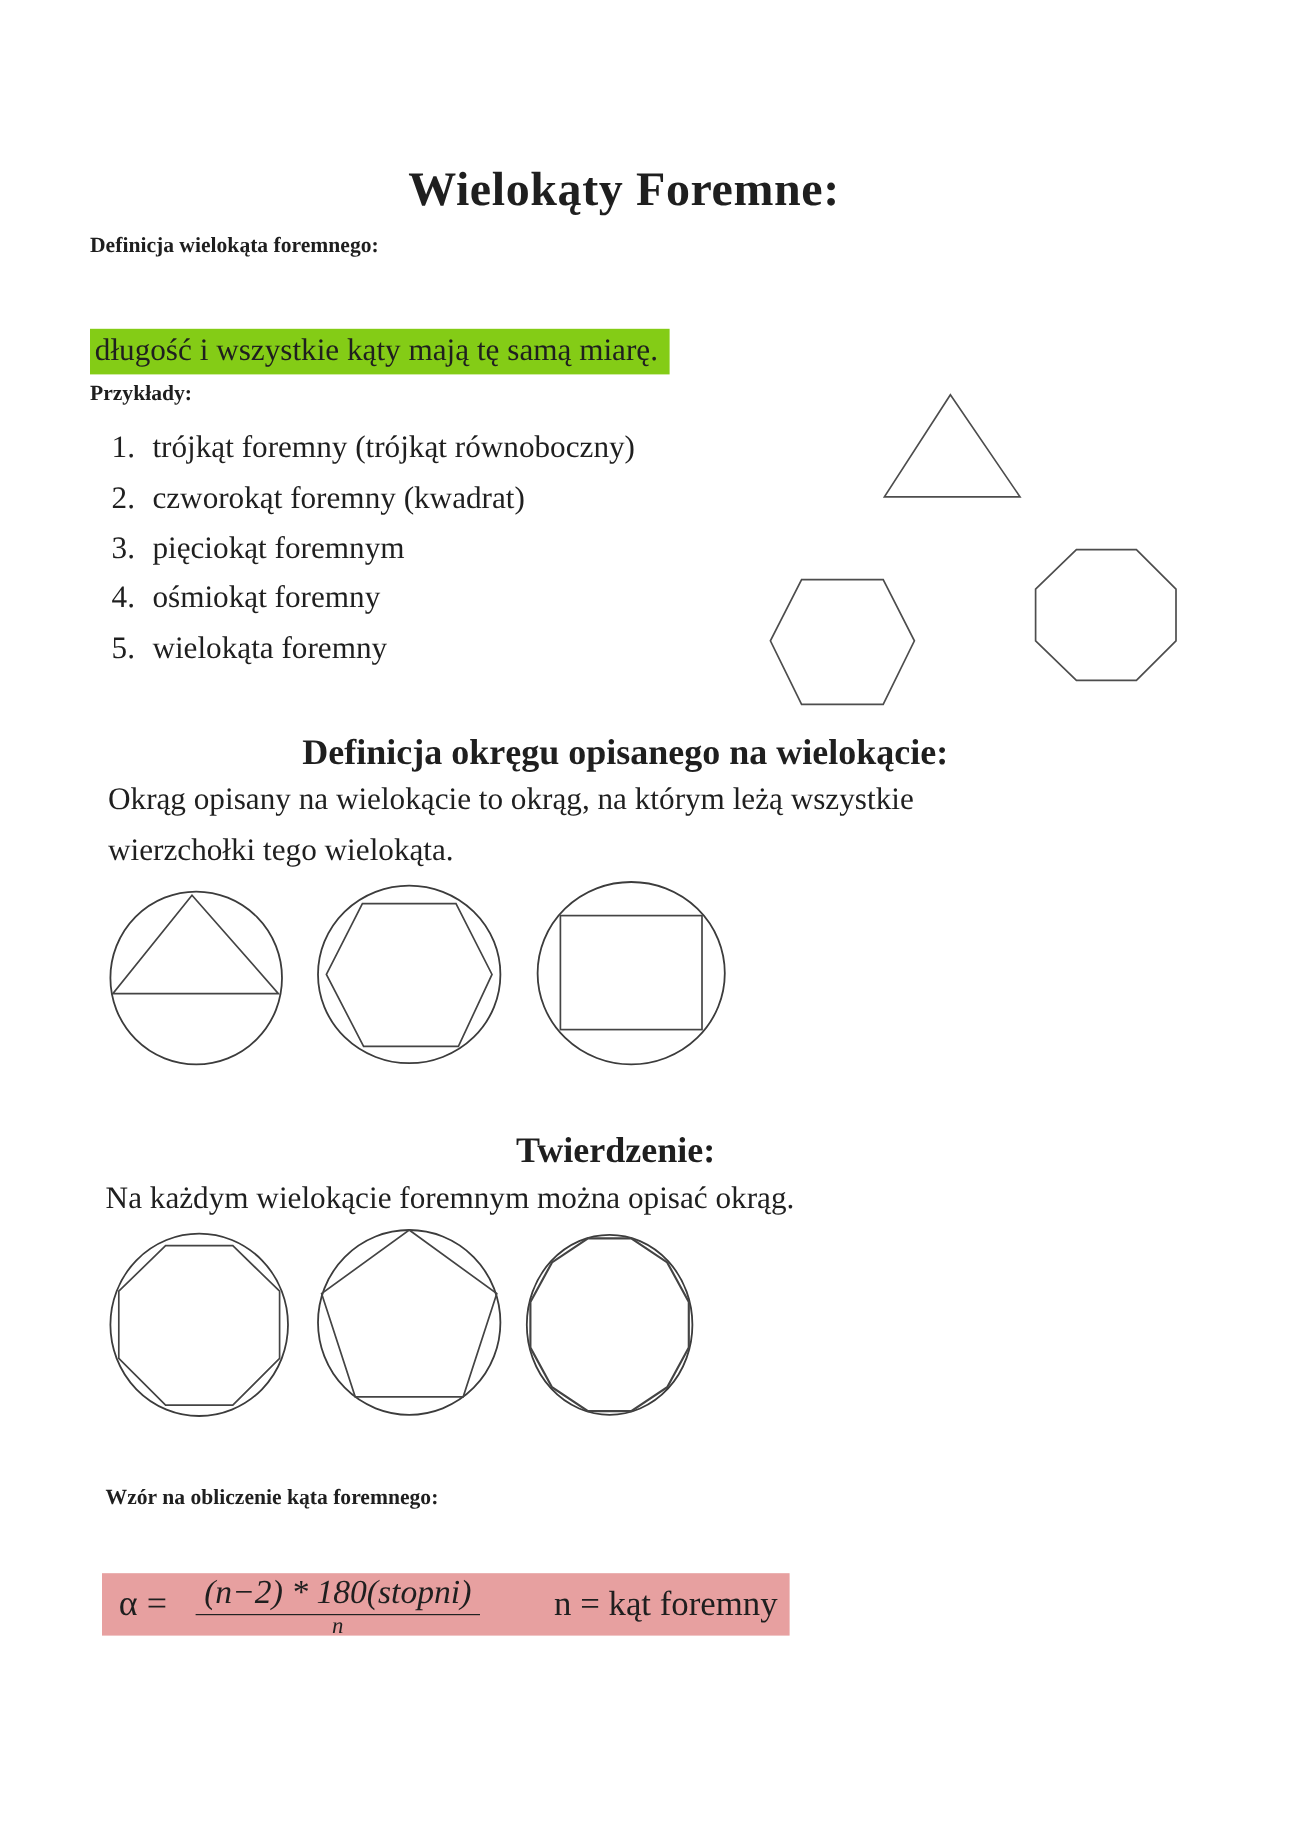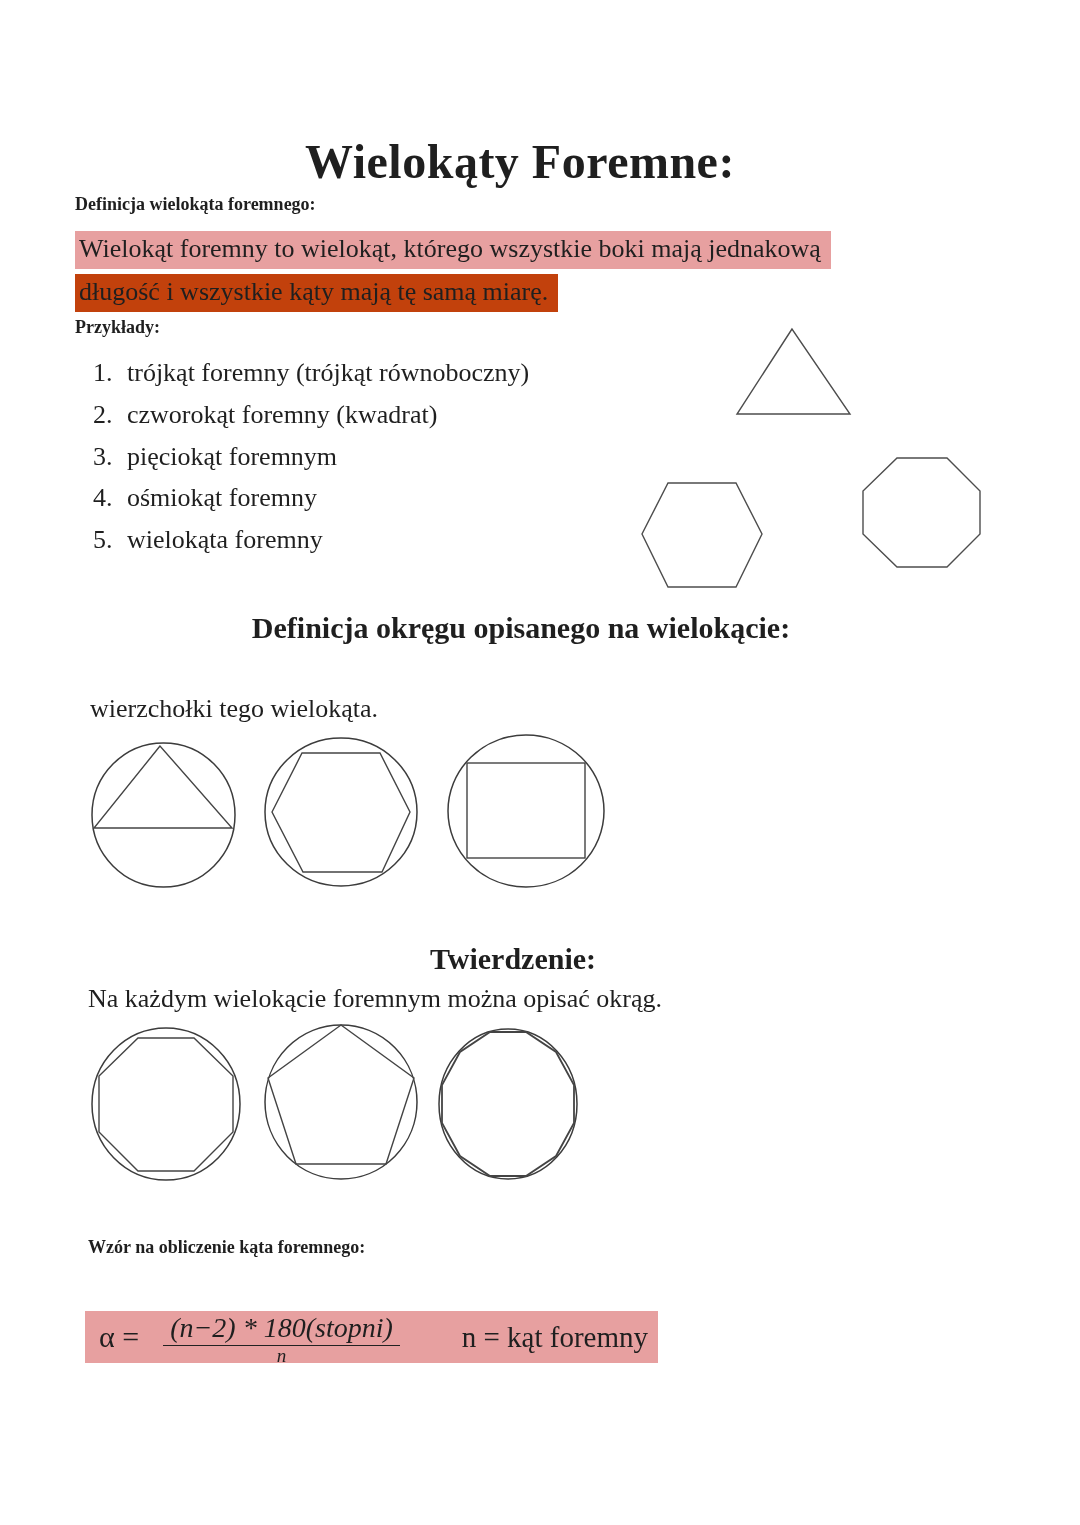--- a/index.html
+++ b/index.html
@@ -8,21 +8,21 @@
     width:1080px;height:1525px;
     background:#ffffff;
     font-family:"Liberation Serif", serif;
     color:#1f1f1f;
     overflow:hidden;
   }
   .abs{position:absolute;}
   .title{
     left:0;top:134px;width:1040px;
     text-align:center;
-    font-size:48px;font-weight:bold;
+    font-size:40px;font-weight:bold;
     letter-spacing:0.5px;
   }
   .h-left{
     font-size:18px;font-weight:bold;
     white-space:nowrap;
   }
   .h-center{
     font-size:30px;font-weight:bold;
     text-align:center;white-space:nowrap;
   }
@@ -75,22 +75,21 @@
 </style>
 </head>
 <body>
 
 <div id="page">
 
   <div class="abs title">Wielokąty Foremne:</div>
 
   <div class="abs h-left" style="left:75px;top:194px;">Definicja wielokąta foremnego:</div>
 
-  <div class="abs hl" id="hl1" style="background: rgb(231, 160, 160);">Wielokąt foremny to wielokąt, którego wszystkie boki mają jednakową</div>
-  <div class="abs hl" id="hl2" style="background: #c2410c;">długość i wszystkie kąty mają tę samą miarę.</div>
+  <div class="abs hl" id="hl2" style="background: #84cc16;">długość i wszystkie kąty mają tę samą miarę.</div>
 
   <div class="abs h-left" style="left:75px;top:317px;">Przykłady:</div>
 
   <ol class="abs" id="examples-list">
     <li>
       <span class="num">1.</span>
       <span>trójkąt foremny (trójkąt równoboczny)</span>
     </li>
     <li>
       <span class="num">2.</span>
@@ -111,20 +110,21 @@
   </ol>
 
   <svg class="abs" style="left:630px;top:320px;" width="370" height="280" viewBox="630 320 370 280">
     <polygon class="shape" points="792,329 737,414 850,414"></polygon>
     <polygon class="shape" points="668,483 736,483 762,534 736,587 668,587 642,534"></polygon>
     <polygon class="shape" points="897,458 947,458 980,491 980,534 947,567 897,567 863,534 863,491"></polygon>
   </svg>
 
   <div class="abs h-center" style="left:0;top:611px;width:1042px;">Definicja okręgu opisanego na wielokącie:</div>
 
+  <div class="abs body-text" style="left:90px;top:651px;">Okrąg opisany na wielokącie to okrąg, na którym leżą wszystkie</div>
   <div class="abs body-text" style="left:90px;top:694px;">wierzchołki tego wielokąta.</div>
 
   <svg class="abs" style="left:80px;top:725px;" width="540" height="172" viewBox="80 725 540 172">
     <g>
       <ellipse class="circle" cx="163.5" cy="815" rx="71.5" ry="72"></ellipse>
       <polygon class="poly" points="160,746 94,828 232,828"></polygon>
     </g>
     <g>
       <ellipse class="circle" cx="341" cy="812" rx="76" ry="74"></ellipse>
       <polygon class="poly" points="272,812 302,753 380,753 410,812 382,872 303,872"></polygon>

